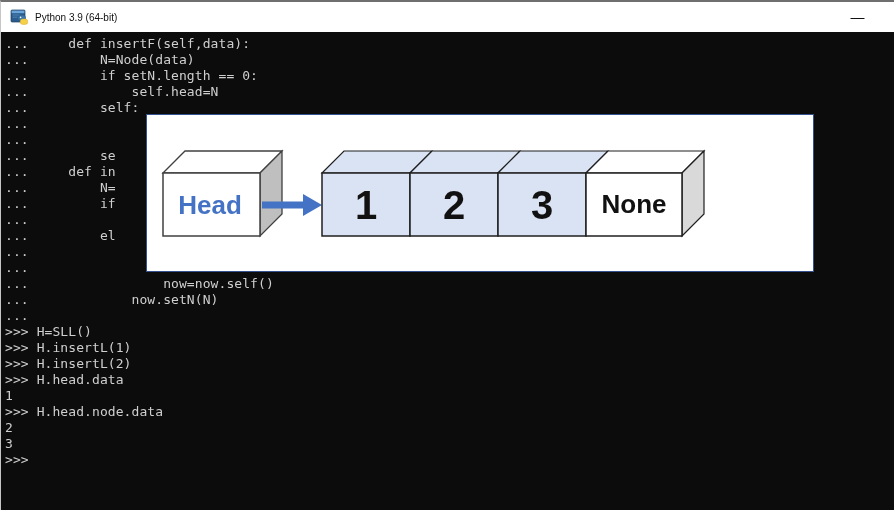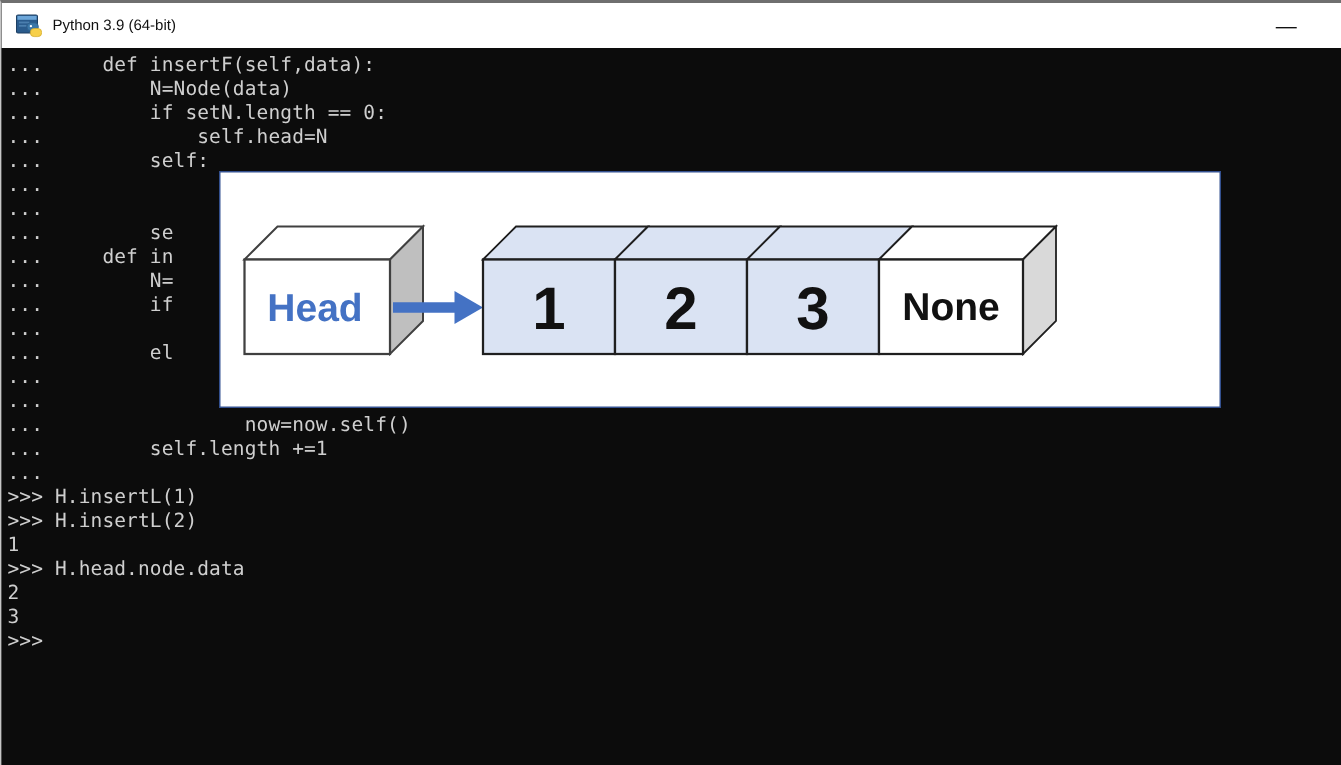--- a/index.html
+++ b/index.html
@@ -72,24 +72,26 @@
         <div class="console-line">...</div>
         <div class="console-line">...         se</div>
         <div class="console-line">...     def in</div>
         <div class="console-line">...         N=</div>
         <div class="console-line">...         if</div>
         <div class="console-line">...</div>
         <div class="console-line">...         el</div>
         <div class="console-line">...</div>
         <div class="console-line">...</div>
         <div class="console-line">...                 now=now.self()</div>
-        <div class="console-line">...         self.length +=1</div>
+        <div class="console-line">...             now.setN(N)</div>
         <div class="console-line">...</div>
+        <div class="console-line">&gt;&gt;&gt; H=SLL()</div>
         <div class="console-line">&gt;&gt;&gt; H.insertL(1)</div>
         <div class="console-line">&gt;&gt;&gt; H.insertL(2)</div>
+        <div class="console-line">&gt;&gt;&gt; H.head.data</div>
         <div class="console-line">1</div>
         <div class="console-line">&gt;&gt;&gt; H.head.node.data</div>
         <div class="console-line">2</div>
         <div class="console-line">3</div>
         <div class="console-line">&gt;&gt;&gt;</div>
       </div>
 
     <div class="overlay-panel">
       <svg width="666" height="156" viewBox="0 0 666 156">
 

